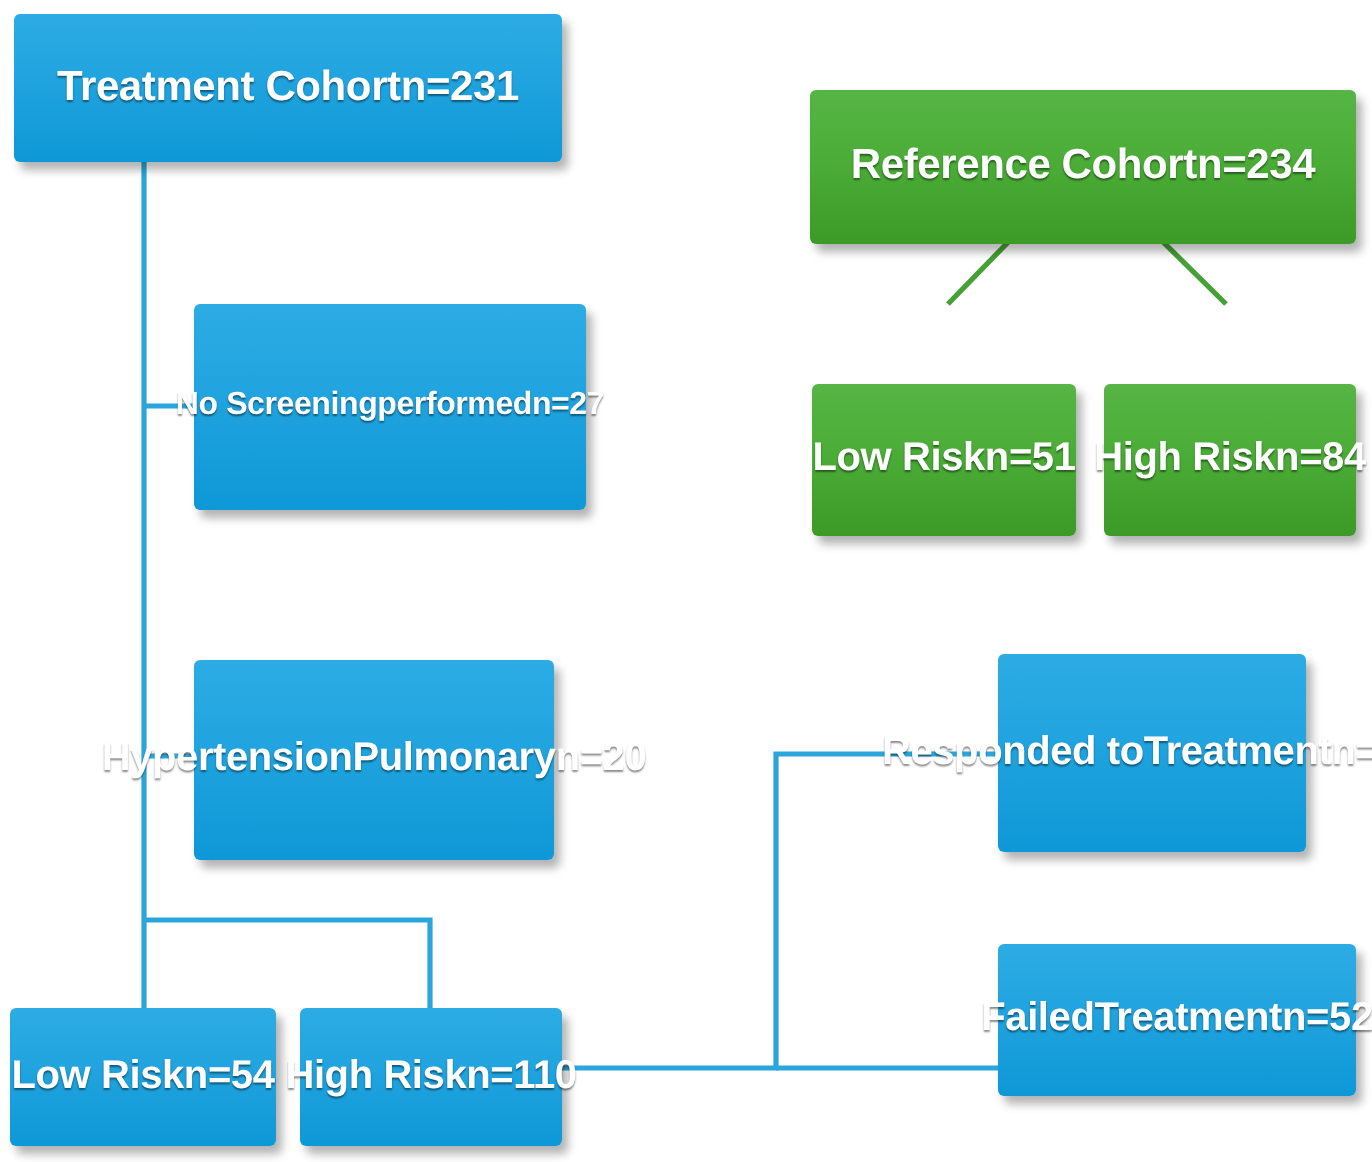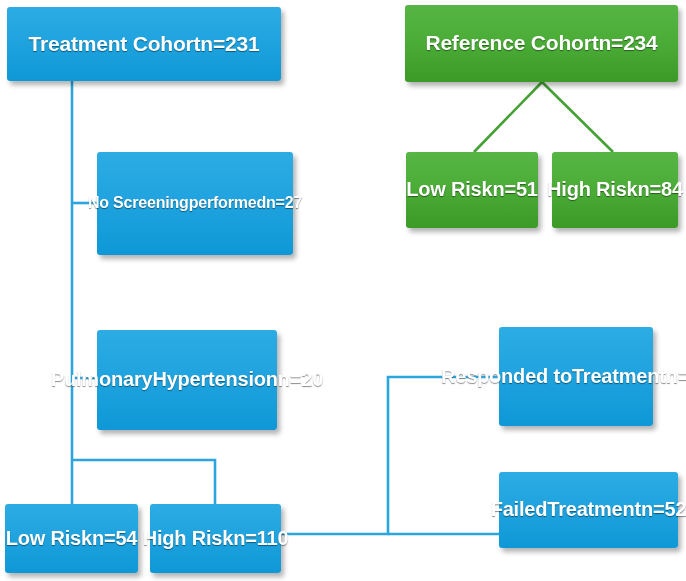--- a/index.html
+++ b/index.html
@@ -40,20 +40,21 @@
     letter-spacing: -0.2px;
     text-shadow: 0 1px 1px rgba(0,0,0,0.45);
     box-shadow: 3px 4px 5px rgba(0,0,0,0.30);
     z-index: 3;
   }
   .node.blue {
     background: linear-gradient(to bottom, #2CACE3 0%, #21A4DF 42%, #0E98D7 100%);
   }
   .node.green {
     background: linear-gradient(to bottom, #56B544 0%, #4CAE38 42%, #3C9A27 100%);
+    margin-top: 40px;
   }
   .node .line {
     display: block;
     white-space: nowrap;
   }
 </style>
 </head>
 <body>
 
 <div id="flow-canvas">
@@ -80,22 +81,22 @@
     <span class="line">n=231</span>
   </div>
 
   <div class="node blue" style="left:97px; top:152px; width:196px; height:103px; font-size:16px;">
     <span class="line">No Screening</span>
     <span class="line">performed</span>
     <span class="line">n=27</span>
   </div>
 
   <div class="node blue" style="left:97px; top:330px; width:180px; height:100px; font-size:20px;">
+    <span class="line">Hypertension</span>
     <span class="line">Pulmonary</span>
-    <span class="line">Hypertension</span>
     <span class="line">n=20</span>
   </div>
 
   <div class="node blue" style="left:5px; top:504px; width:133px; height:69px; font-size:20px;">
     <span class="line">Low Risk</span>
     <span class="line">n=54</span>
   </div>
 
   <div class="node blue" style="left:150px; top:504px; width:131px; height:69px; font-size:20px;">
     <span class="line">High Risk</span>

